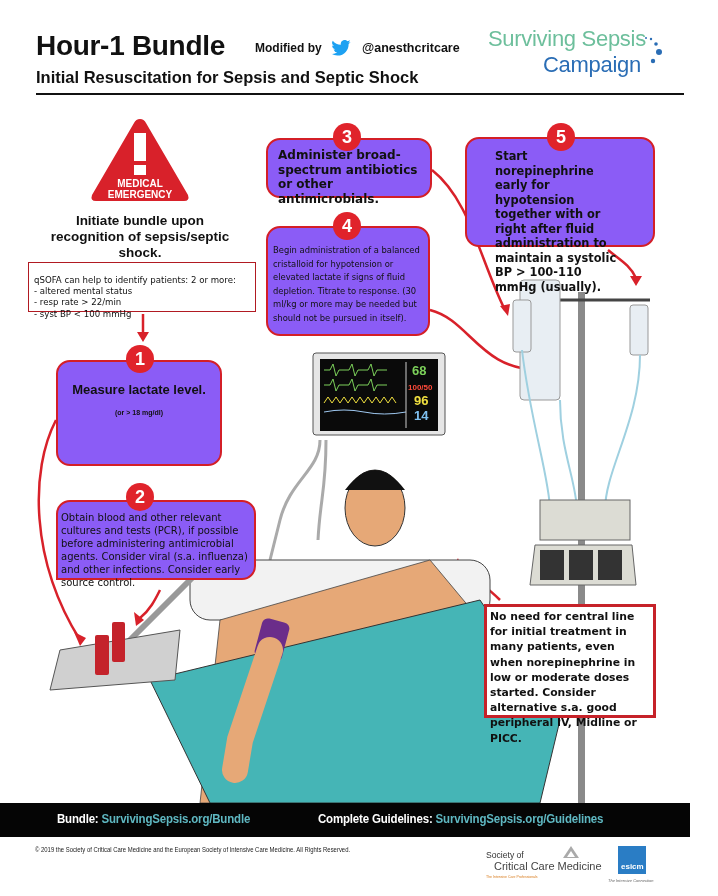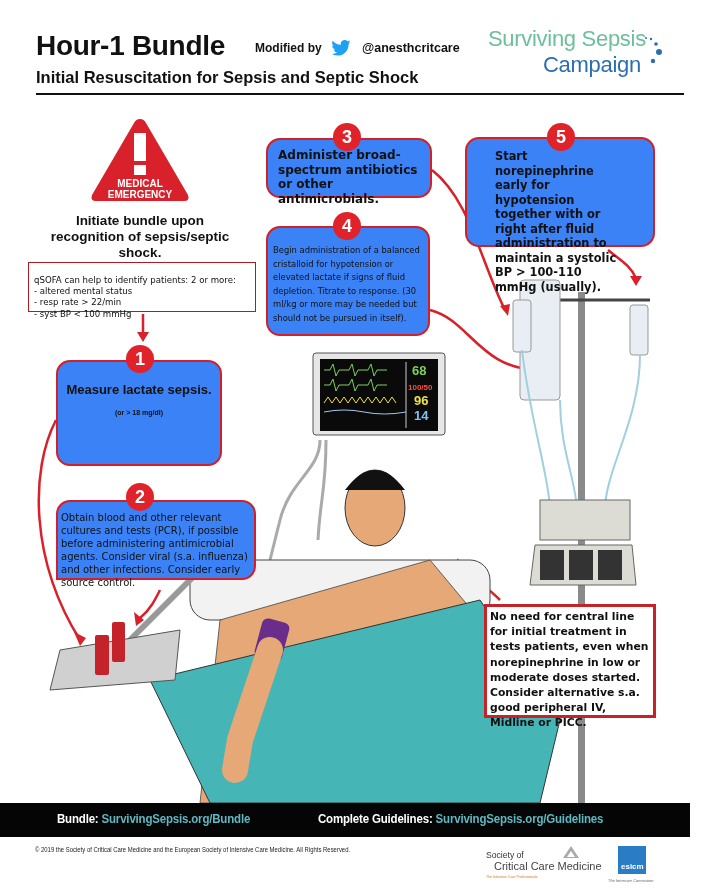--- a/index.html
+++ b/index.html
@@ -17,21 +17,21 @@
   .ssc-1 { left: 488px; top: 26px; font-size: 22px; color: #6dbf9c; letter-spacing: -0.3px; }
   .ssc-2 { left: 543px; top: 52px; font-size: 22px; color: #2a6db5; letter-spacing: -0.3px; }
   .ssc-dots { left: 640px; top: 30px; width: 24px; height: 40px; }
 
   
   .warn { left: 88px; top: 115px; width: 104px; height: 90px; }
   .initiate { left: 50px; top: 213px; width: 180px; text-align: center; font-size: 13.5px; font-weight: bold; line-height: 16px; }
   .qsofa { left: 28px; top: 262px; width: 228px; height: 50px; border: 1.5px solid #b11a22; padding: 12px 5px; font-size: 8.6px; line-height: 11.2px; font-family: "DejaVu Sans", sans-serif; }
 
   
-  .box { border: 2.5px solid #d41f27; border-radius: 14px; background: #3b82f6; }
+  .box { border: 2.5px solid #d41f27; border-radius: 14px; background: #8b5cf6; }
   .badge { width: 28px; height: 28px; border-radius: 50%; background: #e0232b; color: #fff; font-weight: bold; font-size: 18px; text-align: center; line-height: 28px; }
   .b1 { left: 56px; top: 360px; width: 166px; height: 106px; text-align: center; font-size: 13px; font-weight: bold; padding-top: 20px; line-height: 15px; }
   .b1 .small { font-size: 7px; font-weight: bold; }
   .b2 { left: 56px; top: 500px; width: 200px; height: 80px; font-size: 10px; line-height: 13px; padding: 9px 3px; font-family: "DejaVu Sans", sans-serif; border-bottom-left-radius: 0; }
   .b3 { left: 266px; top: 138px; width: 166px; height: 60px; font-size: 12px; font-weight: bold; line-height: 14.5px; padding: 8px 10px; font-family: "DejaVu Sans", sans-serif; }
   .b4 { left: 266px; top: 226px; width: 164px; height: 110px; font-size: 8.4px; line-height: 13.5px; padding: 16px 4px 4px 5px; font-family: "DejaVu Sans", sans-serif; }
   .b5 { left: 465px; top: 137px; width: 190px; height: 110px; font-size: 11.4px; font-weight: bold; line-height: 14.5px; padding: 10px 28px; font-family: "DejaVu Sans", sans-serif; }
   .note { left: 484px; top: 604px; width: 172px; height: 114px; border: 3px solid #c62229; font-size: 10.8px; font-weight: bold; line-height: 15.2px; padding: 2px 3px; font-family: "DejaVu Sans", sans-serif; background:#fff; }
 
   
@@ -147,39 +147,39 @@
   <rect x="258" y="620" width="28" height="40" rx="6" fill="#6b2d8a" transform="rotate(15 272 640)"></rect>
   <path d="M270 650 L240 740 L235 770" stroke="#e6a877" stroke-width="26" stroke-linecap="round" fill="none"></path>
 
   <path d="M110 660 L210 560" stroke="#999" stroke-width="6"></path>
   <polygon points="60,650 180,630 175,680 50,690" fill="#d0d0d0" stroke="#555"></polygon>
   <rect x="95" y="635" width="14" height="40" rx="2" fill="#c4232b"></rect>
   <rect x="112" y="622" width="13" height="40" rx="2" fill="#c4232b"></rect>
 </svg>
 
 <div class="abs box b1">
-  <div>Measure lactate sepsis.</div>
+  <div>Measure lactate level.</div>
   <div style="height:8px"></div>
   <div class="small">(or &gt; 18 mg/dl)</div>
 </div>
 <div class="abs badge" style="left:126px;top:345px">1</div>
 
 <div class="abs box b2">Obtain blood and other relevant cultures and tests (PCR), if possible before administering antimicrobial agents. Consider viral (s.a. influenza) and other infections. Consider early source control.</div>
 <div class="abs badge" style="left:126px;top:483px">2</div>
 
 <div class="abs box b3">Administer broad-spectrum antibiotics or other antimicrobials.</div>
 <div class="abs badge" style="left:333px;top:123px">3</div>
 
 <div class="abs box b4">Begin administration of a balanced cristalloid for hypotension or elevated lactate if signs of fluid depletion. Titrate to response. (30 ml/kg or more may be needed but should not be pursued in itself).</div>
 <div class="abs badge" style="left:333px;top:212px">4</div>
 
 <div class="abs box b5">Start norepinephrine early for hypotension together with or right after fluid administration to maintain a systolic BP &gt; 100-110 mmHg (usually).</div>
 <div class="abs badge" style="left:547px;top:123px">5</div>
 
-<div class="abs note">No need for central line for initial treatment in tests patients, even when norepinephrine in low or moderate doses started. Consider alternative s.a. good peripheral IV, Midline or PICC.</div>
+<div class="abs note">No need for central line for initial treatment in many patients, even when norepinephrine in low or moderate doses started. Consider alternative s.a. good peripheral IV, Midline or PICC.</div>
 
 <div class="abs footer-bar"></div>
 <div class="abs f-lbl" style="left:57px">
   <span>Bundle:</span>
   <span class="f-link">SurvivingSepsis.org/Bundle</span>
 </div>
 <div class="abs f-lbl" style="left:318px">
   <span>Complete Guidelines:</span>
   <span class="f-link">SurvivingSepsis.org/Guidelines</span>
 </div>

